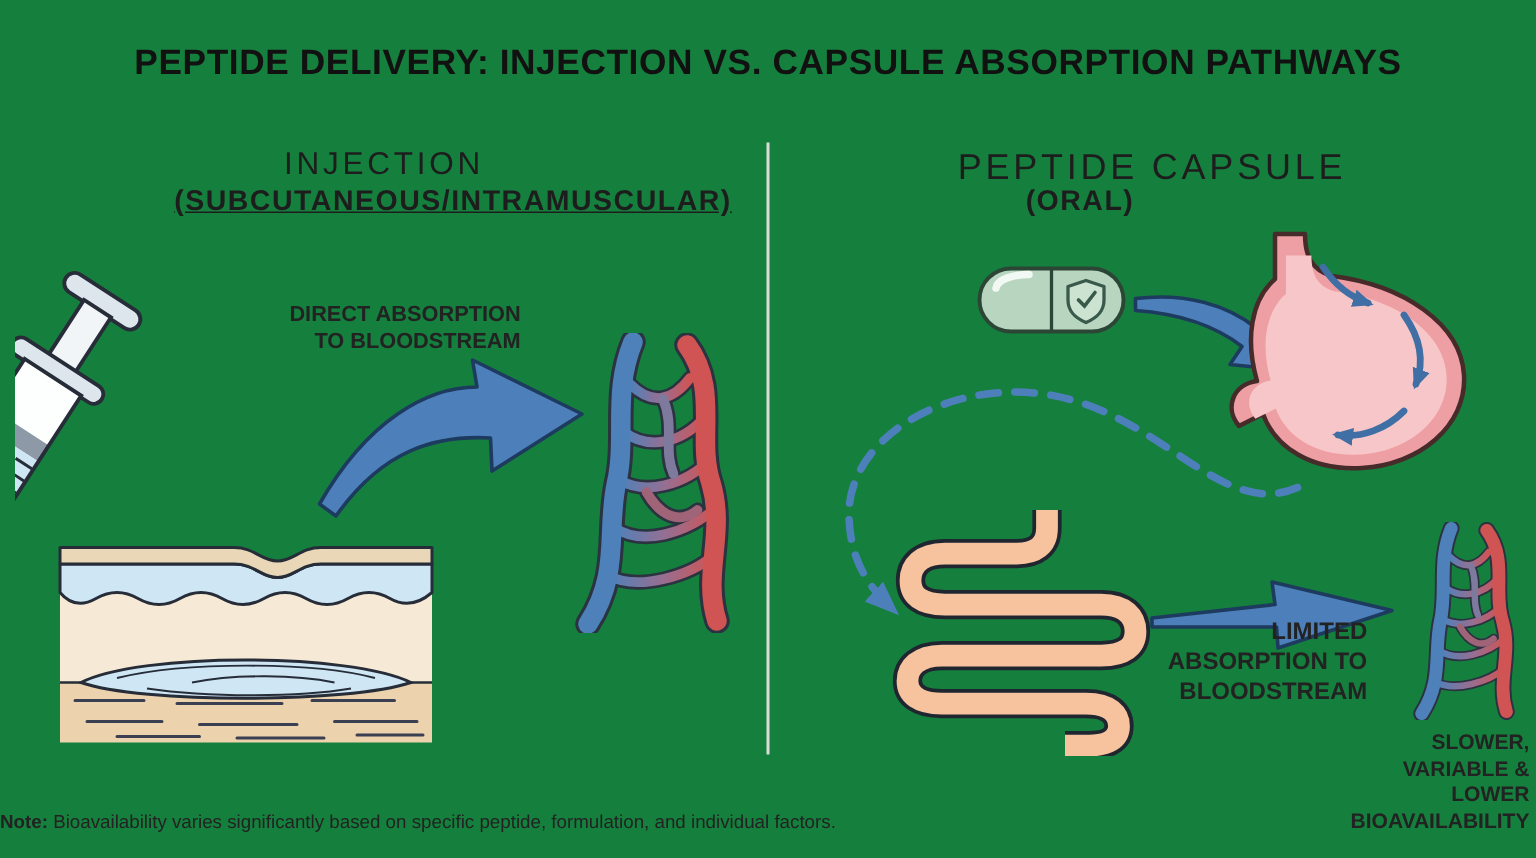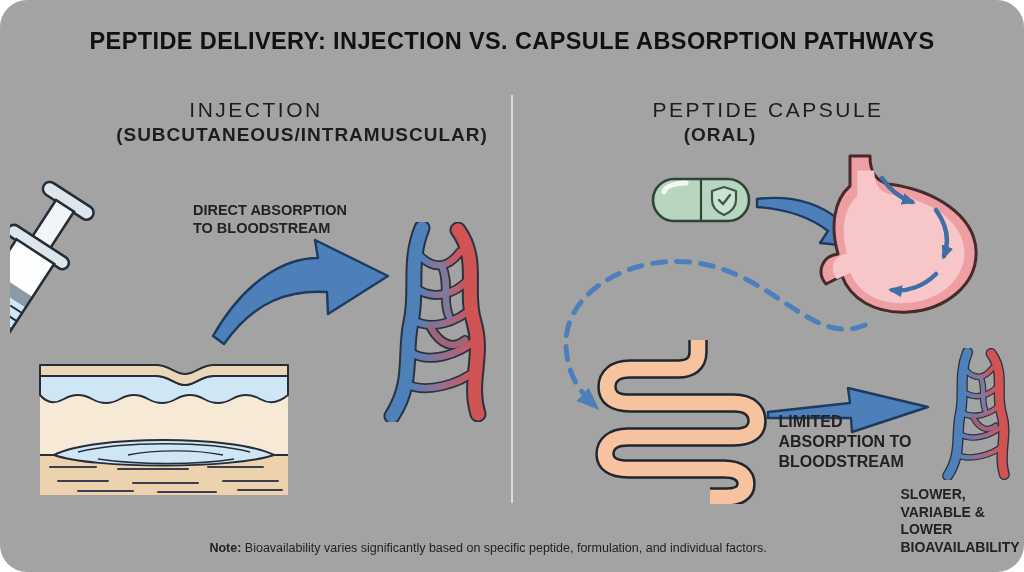--- a/index.html
+++ b/index.html
@@ -1,33 +1,33 @@
 <!DOCTYPE html>
 <html><head>
 <meta charset="utf-8">
 <style>
   html,body{margin:0;padding:0;background:#ffffff;}
-  .stage{position:relative;width:1024px;height:572px;background:#a3a3a3;overflow:hidden;
-         font-family:"Liberation Sans",sans-serif;color:#1b1b1b;border-radius:27px;}
+  .stage{position:relative;width:1024px;height:572px;background:#15803d;overflow:hidden;
+         font-family:"Liberation Sans",sans-serif;color:#1b1b1b;}
   .title{position:absolute;left:0;top:28px;width:1024px;text-align:center;
          font-size:23.5px;font-weight:800;letter-spacing:.4px;color:#111;}
   .divider{position:absolute;left:511px;top:95px;width:2px;height:408px;background:#dcdcdc;}
   .panel-head{position:absolute;text-align:center;font-weight:400;color:#1d1d1d;}
   .ph-left{left:0;width:512px;top:98px;font-size:21px;letter-spacing:2.5px;}
-  .ps-left{left:0;width:604px;top:124px;font-size:19px;letter-spacing:1px;font-weight:600;}
-  .ph-right{left:512px;width:512px;top:98px;font-size:21px;letter-spacing:2.5px;}
+  .ps-left{left:0;width:604px;top:124px;font-size:19px;letter-spacing:1px;font-weight:600;text-decoration:underline;}
+  .ph-right{left:512px;width:512px;top:98px;font-size:24px;letter-spacing:2.5px;}
   .ps-right{left:512px;width:416px;top:124px;font-size:19px;letter-spacing:1px;font-weight:600;}
-  .lbl{position:absolute;transform:translateX(-50%);text-align:left;font-weight:700;
+  .lbl{position:absolute;transform:translateX(-50%);text-align:right;font-weight:700;
        color:#222;white-space:pre-line;line-height:1.25;}
   .lbl-direct{left:270px;top:201px;font-size:14.5px;}
   .lbl-rapid{left:418px;top:438px;font-size:16.5px;}
   .lbl-digestion{left:698px;top:279px;font-size:15.5px;}
   .lbl-limited{left:845px;top:412px;font-size:16px;}
   .lbl-slower{left:916px;top:486px;font-size:14px;margin-left:44px;}
-  .note{position:absolute;left:0;top:541px;width:944px;text-align:center;font-size:12.5px;color:#222;padding-left:16px;}
+  .note{position:absolute;left:0;top:541px;width:944px;text-align:left;font-size:12.5px;color:#222;}
   .note b{font-weight:700;}
   .ill{position:absolute;}
   
   .ol{stroke:#262d38;stroke-width:2.4;}
   .sy-light{fill:#dde6ec;stroke:#262d38;stroke-width:2.4;}
   .sy-white{fill:#f2f5f7;stroke:#262d38;stroke-width:2.4;}
   .vo{stroke:#2b3240;stroke-width:10;fill:none;stroke-linecap:round;}
   .vo-main{stroke-width:17;}
   .vc{fill:none;stroke-linecap:round;stroke-width:6.5;}
   .vc-main{stroke-width:13;}

